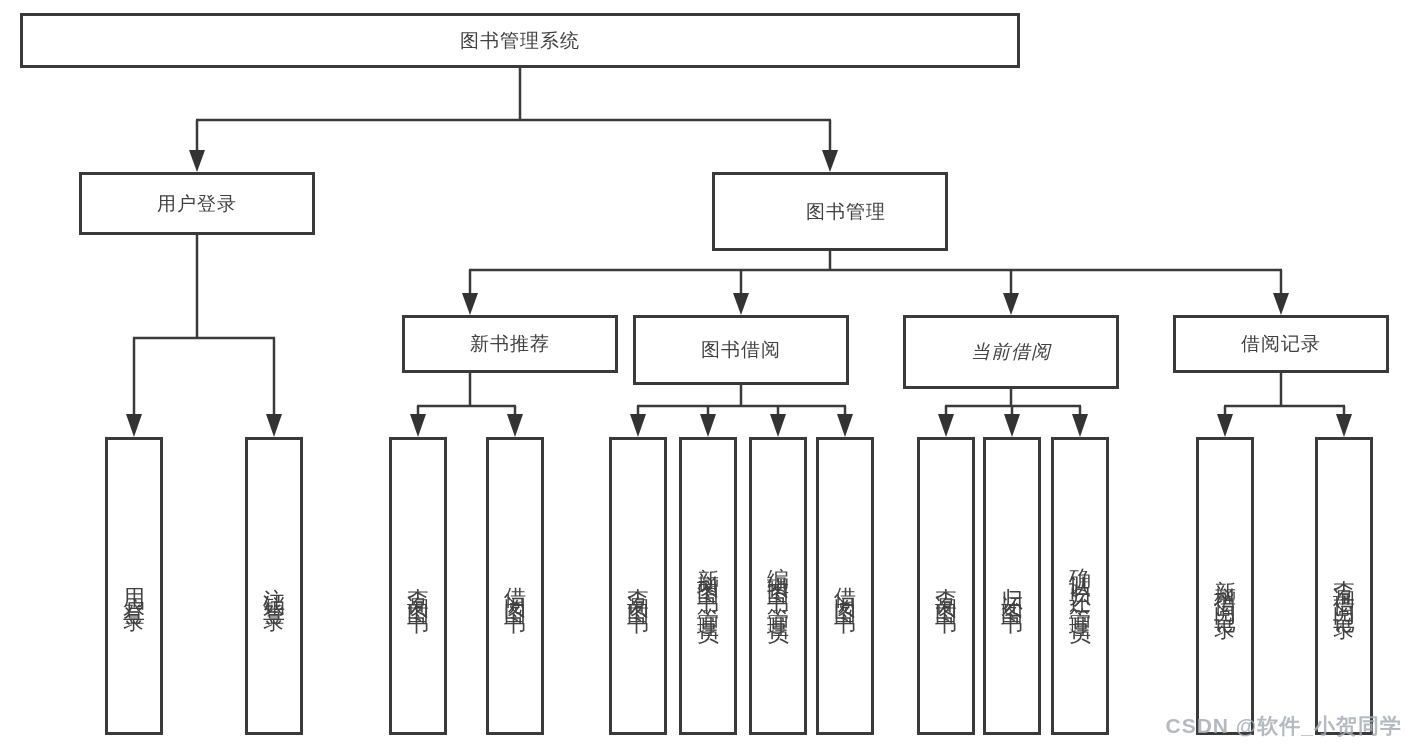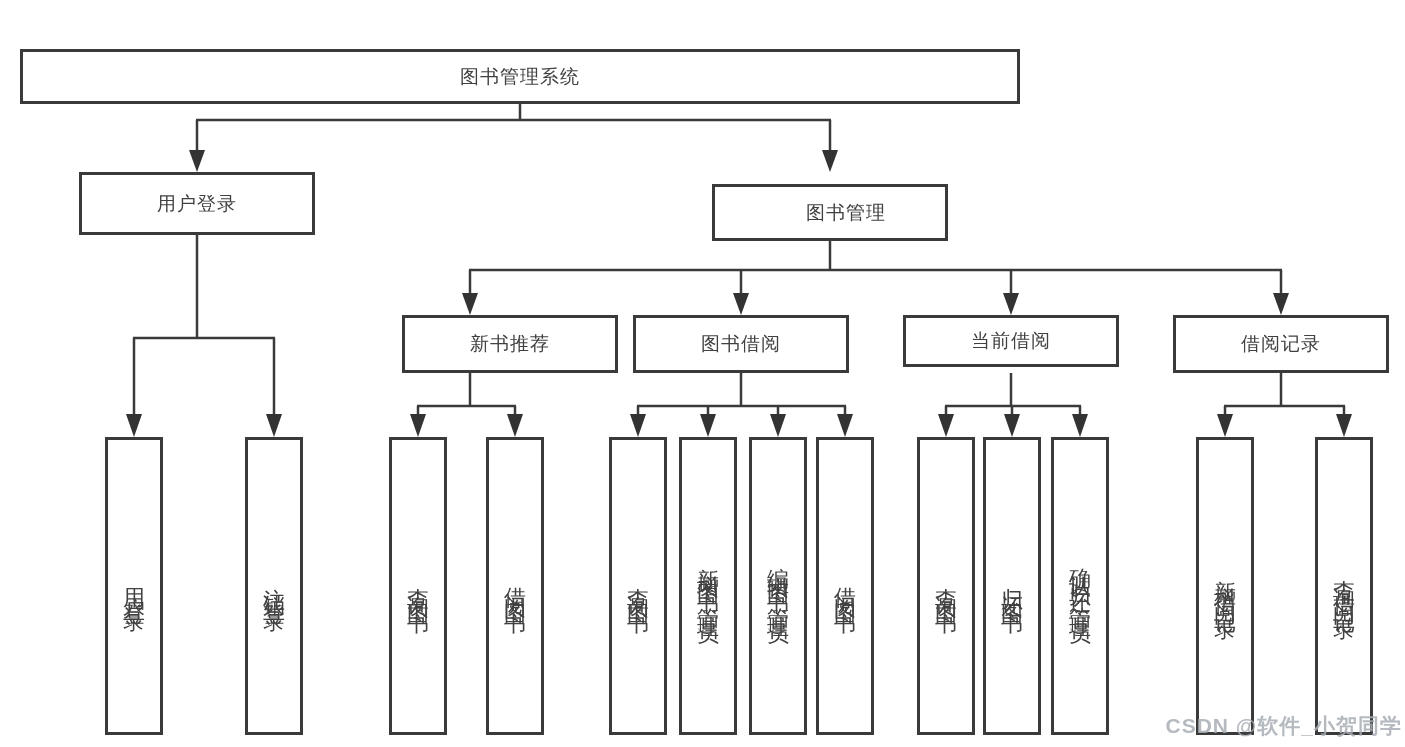--- a/index.html
+++ b/index.html
@@ -127,38 +127,38 @@
     <g>
       <line x1="1281" y1="373" x2="1281" y2="406"></line>
       <line x1="1224" y1="406" x2="1345" y2="406"></line>
       <line x1="1225" y1="406" x2="1225" y2="416"></line>
       <line x1="1344" y1="406" x2="1344" y2="416"></line>
       <polygon points="1217,414 1233,414 1225,437"></polygon>
       <polygon points="1336,414 1352,414 1344,437"></polygon>
     </g>
   </svg>
 
-  <div class="node h-node" style="left:20px; top:13px; width:1000px; height:55px;margin-top:36px;">
+  <div class="node h-node" style="left:20px; top:13px; width:1000px; height:55px;">
     <span>图书管理系统</span>
   </div>
 
   <div class="node h-node" style="left:79px; top:172px; width:236px; height:63px;">
     <span>用户登录</span>
   </div>
-  <div class="node h-node" style="left:712px; top:184px; width:236px; height:57px;padding-left:32px;">
+  <div class="node h-node" style="left:712px; top:172px; width:236px; height:79px;padding-left:32px;">
     <span>图书管理</span>
   </div>
 
   <div class="node h-node" style="left:362px; top:315px; width:216px; height:58px;margin-left:40px;">
     <span>新书推荐</span>
   </div>
-  <div class="node h-node" style="left:633px; top:315px; width:216px; height:58px;">
+  <div class="node h-node" style="left:633px; top:315px; width:216px; height:70px;">
     <span>图书借阅</span>
   </div>
-  <div class="node h-node" style="left:903px; top:315px; width:216px; height:52px;">
+  <div class="node h-node" style="left:903px; top:315px; width:216px; height:74px;font-style:italic;">
     <span>当前借阅</span>
   </div>
   <div class="node h-node" style="left:1173px; top:315px; width:216px; height:58px;">
     <span>借阅记录</span>
   </div>
 
   <div class="node v-node" style="left:105px; top:437px; width:58px; height:298px;">
     <span class="v-text">用户登录</span>
   </div>
   <div class="node v-node" style="left:245px; top:437px; width:58px; height:298px;">

